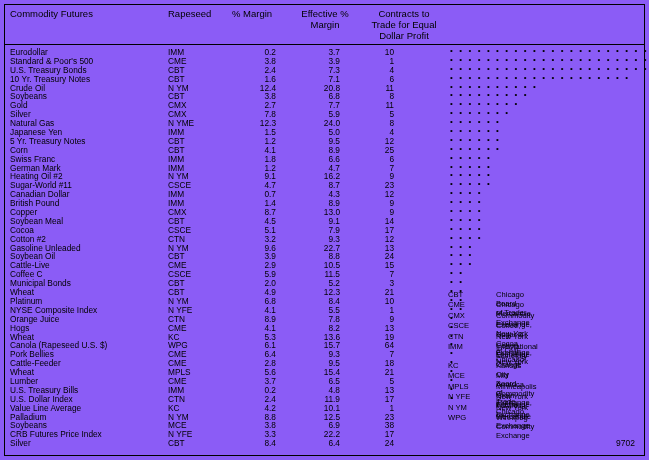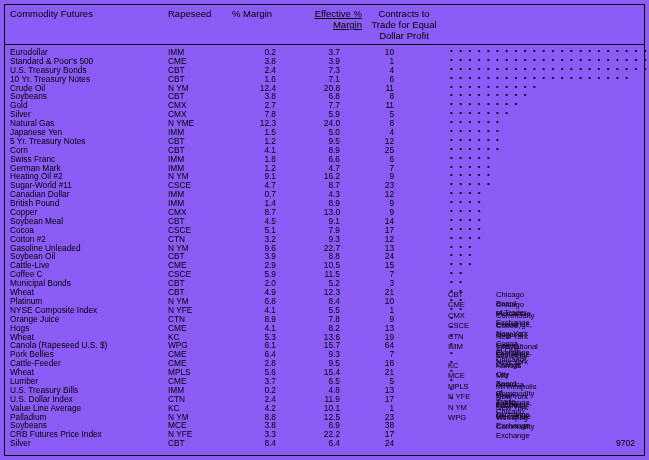--- a/index.html
+++ b/index.html
@@ -4,21 +4,21 @@
 <style>
   html,body{margin:0;padding:0;background:#ffffff;}
   body{font-family:"Liberation Sans", sans-serif;}
   #page{position:relative;width:649px;height:460px;background:#8b5cf6;overflow:hidden;}
   .frame{position:absolute;left:4px;top:4px;width:641px;height:452px;border:1px solid #000;box-sizing:border-box;}
   .hdr-rule{position:absolute;left:5px;top:44px;width:639px;height:1px;background:#000;}
   .hdr{position:absolute;top:8px;font-size:9.5px;color:#000;line-height:11px;}
   .h-com{left:10px;width:135px;}
   .h-exc{left:168px;width:60px;}
   .h-mar{left:232px;width:70px;}
-  .h-eff{left:304px;width:58px;text-align:right;text-decoration:underline;}
+  .h-eff{left:296px;width:58px;text-align:center;}
   .h-con{left:368px;width:72px;text-align:center;}
   .h-liq{left:448px;width:190px;}
   .rows{position:absolute;left:0;top:47px;width:641px;}
   .row{position:relative;height:8.9px;font-size:8.3px;color:#000;white-space:nowrap;}
   .c-name{position:absolute;left:10px;}
   .c-exch{position:absolute;left:168px;}
   .c-margin{position:absolute;left:236px;width:40px;text-align:right;}
   .c-eff{position:absolute;left:306px;width:34px;text-align:right;}
   .c-contracts{position:absolute;left:372px;width:22px;text-align:right;}
   .c-liq{position:absolute;left:450px;letter-spacing:2.1px;font-size:8px;line-height:8.9px;}

